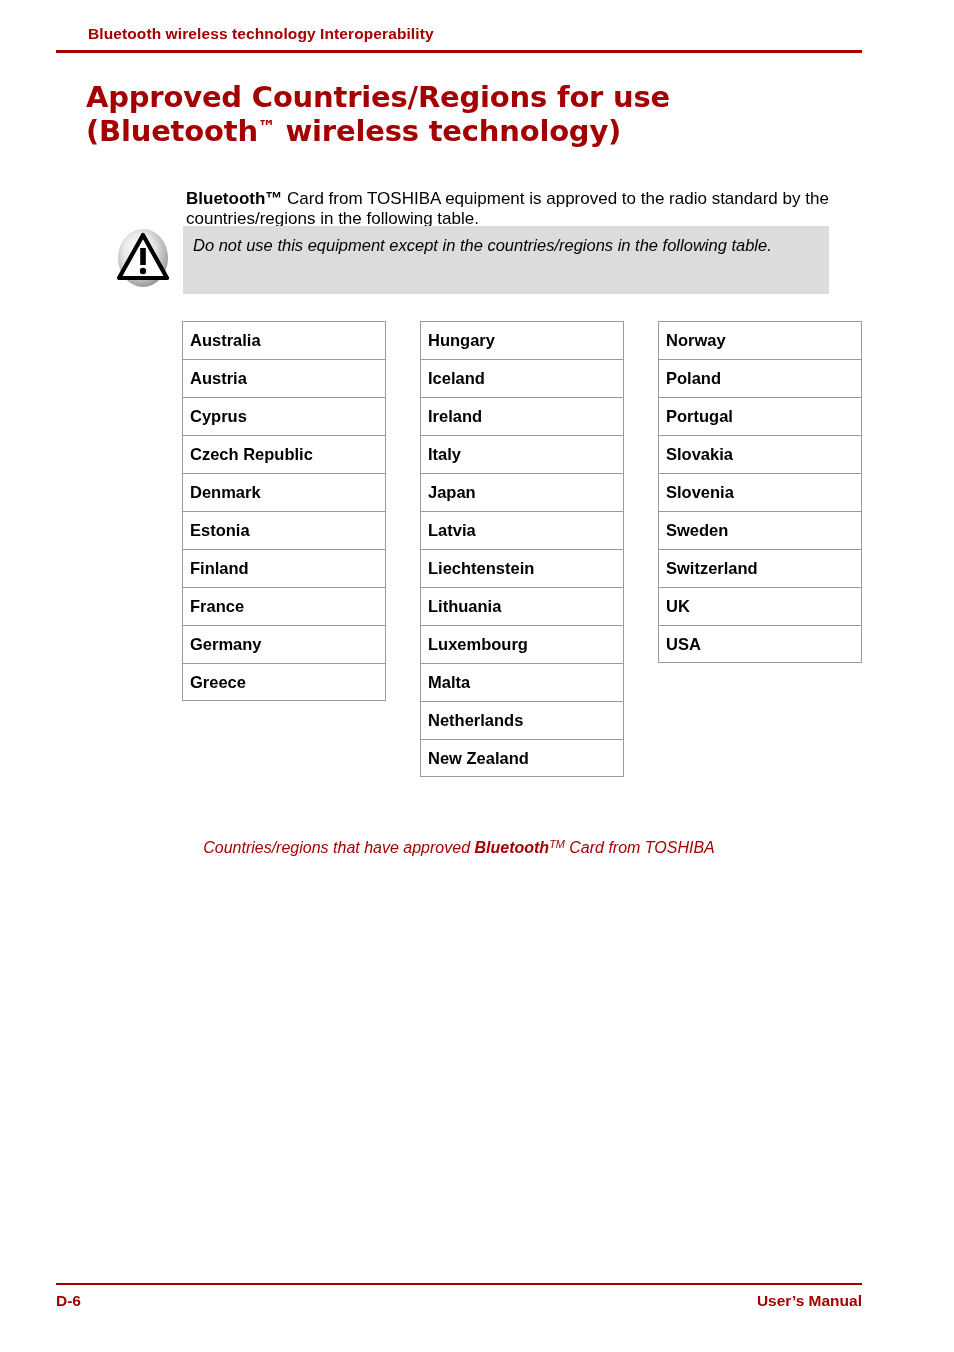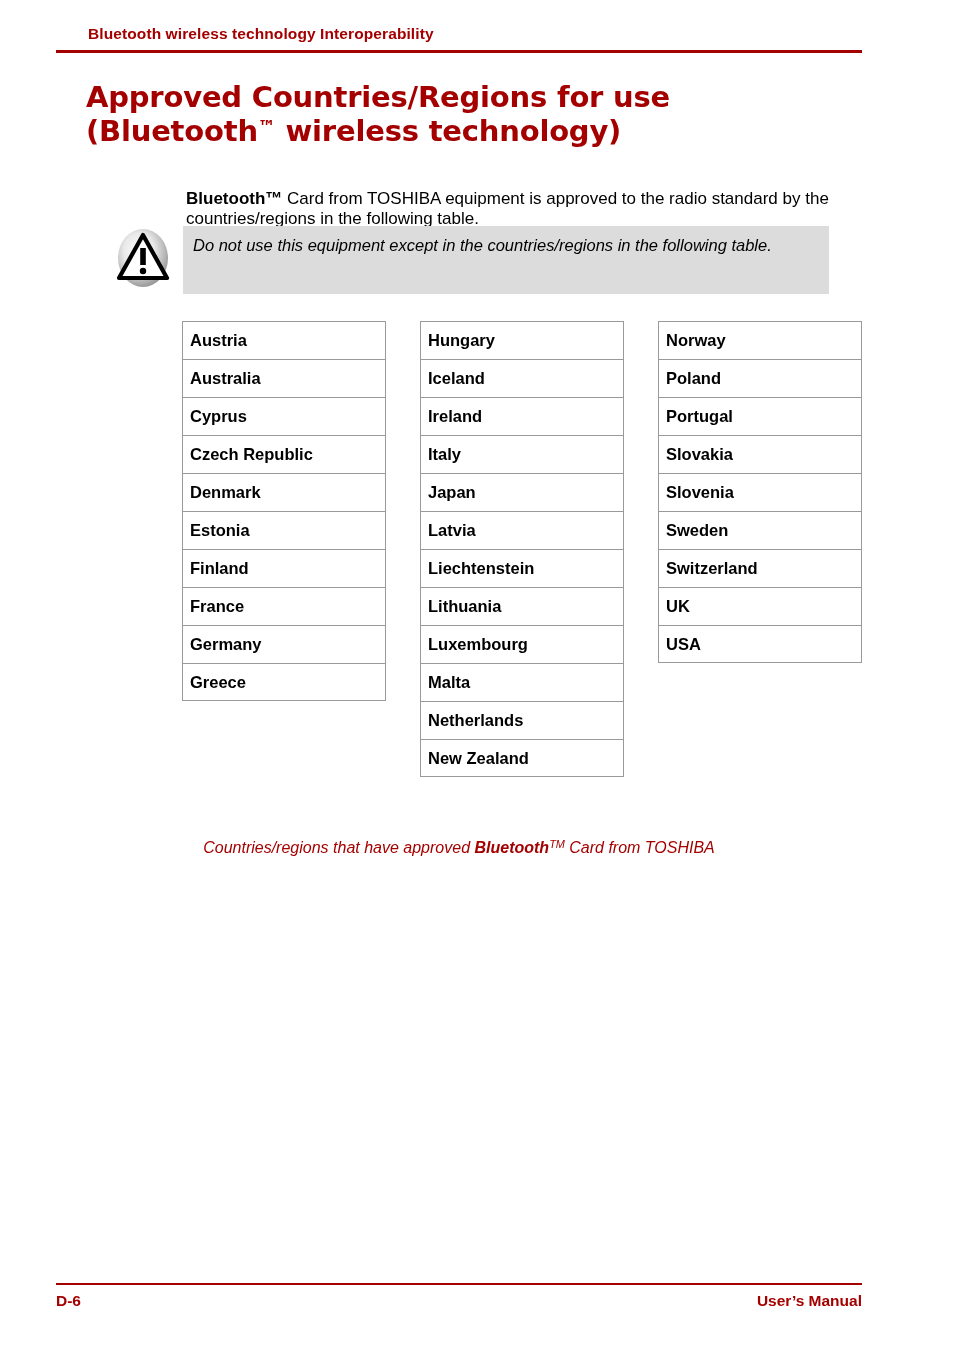--- a/index.html
+++ b/index.html
@@ -225,22 +225,22 @@
       </svg>
     </div>
     <div class="note-box">
       <div class="note-text">Do not use this equipment except in the countries/regions in the following table.</div>
     </div>
   </div>
 
   <div class="country-table">
 
     <div class="country-col">
+      <div class="country-cell">Australia</div>
       <div class="country-cell">Austria</div>
-      <div class="country-cell">Australia</div>
       <div class="country-cell">Cyprus</div>
       <div class="country-cell">Czech Republic</div>
       <div class="country-cell">Denmark</div>
       <div class="country-cell">Estonia</div>
       <div class="country-cell">Finland</div>
       <div class="country-cell">France</div>
       <div class="country-cell">Germany</div>
       <div class="country-cell">Greece</div>
     </div>
 

